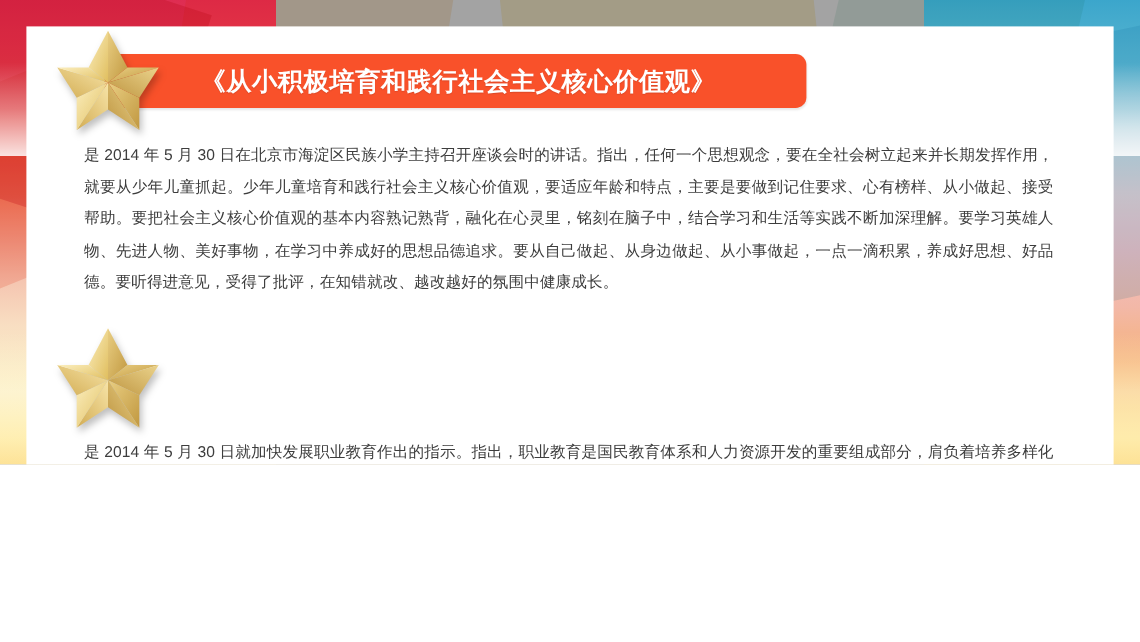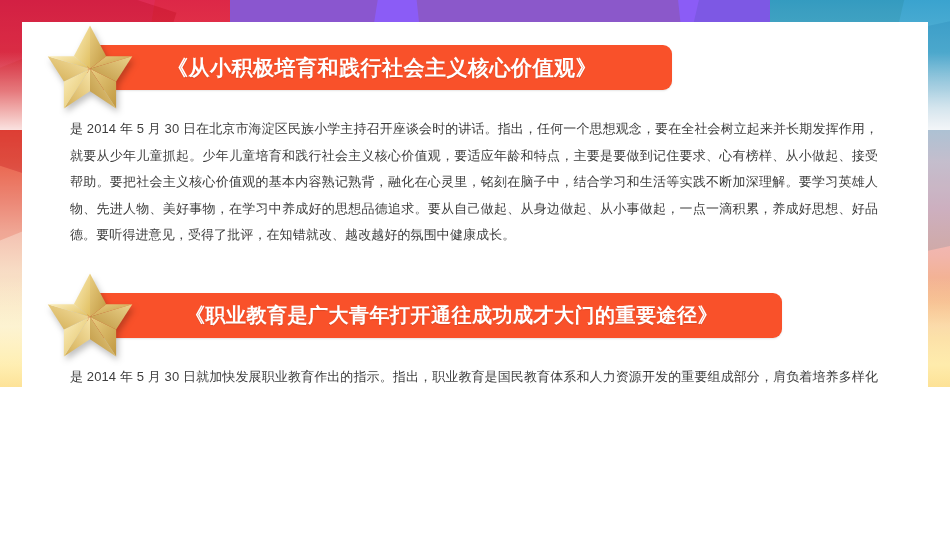--- a/index.html
+++ b/index.html
@@ -12,21 +12,21 @@
     overflow: hidden;
     font-family: "Liberation Sans", "DejaVu Sans", sans-serif;
   }
 
   
   #slide {
     position: relative;
     width: 950px;
     height: 387px;
     overflow: hidden;
-    background: #8b5cf6;
+    background: #a3a3a3;
   }
 
   
   .bg-base {
     position: absolute;
     inset: 0;
     background:
       linear-gradient(to bottom,
         rgba(255,255,255,0) 0%,
         rgba(255,255,255,0) 52%,
@@ -283,23 +283,20 @@
           </svg>
         </div>
       </div>
 
       <p class="para" id="para-1">是 2014 年 5 月 30 日在北京市海淀区民族小学主持召开座谈会时的讲话。指出，任何一个思想观念，要在全社会树立起来并长期发挥作用，就要从少年儿童抓起。少年儿童培育和践行社会主义核心价值观，要适应年龄和特点，主要是要做到记住要求、心有榜样、从小做起、接受帮助。要把社会主义核心价值观的基本内容熟记熟背，融化在心灵里，铭刻在脑子中，结合学习和生活等实践不断加深理解。要学习英雄人物、先进人物、美好事物，在学习中养成好的思想品德追求。要从自己做起、从身边做起、从小事做起，一点一滴积累，养成好思想、好品德。要听得进意见，受得了批评，在知错就改、越改越好的氛围中健康成长。</p>
     </div>
 
     <div class="section" id="section-2">
       <div class="banner-row">
 
-        <div class="banner" id="banner-2">
-          <span class="banner-title">《职业教育是广大青年打开通往成功成才大门的重要途径》</span>
-        </div>
 
         <div class="star-wrap">
           <svg viewBox="0 0 100 100" xmlns="http://www.w3.org/2000/svg">
             <g>
               <polygon points="50,52 50,4 68,38" fill="url(#g2)"></polygon>
               <polygon points="50,52 50,4 32,38" fill="url(#g1)"></polygon>
               <polygon points="50,52 97,38 68,38" fill="url(#g2)"></polygon>
               <polygon points="50,52 97,38 79,66" fill="url(#g4)"></polygon>
               <polygon points="50,52 79,96 79,66" fill="url(#g2)"></polygon>
               <polygon points="50,52 79,96 50,77" fill="url(#g4)"></polygon>

